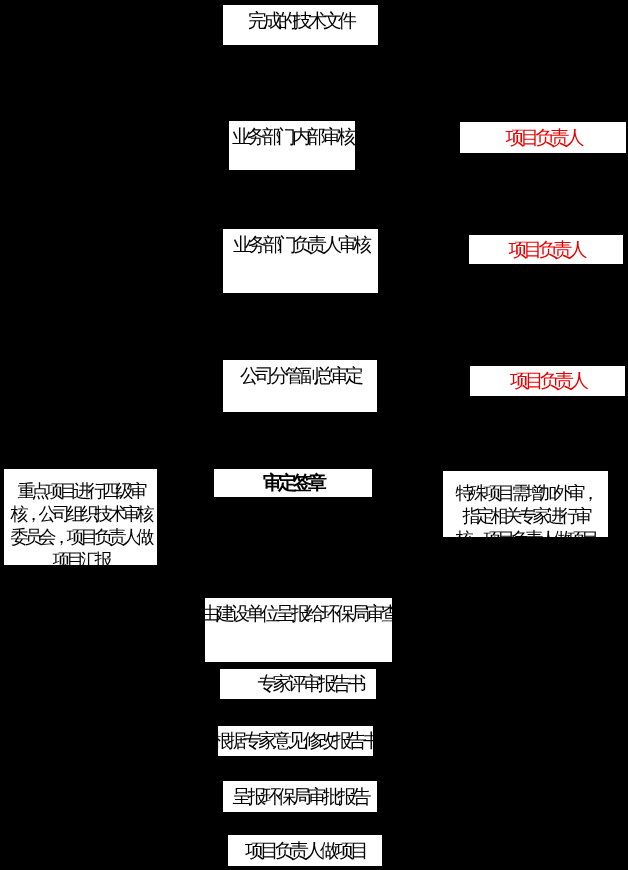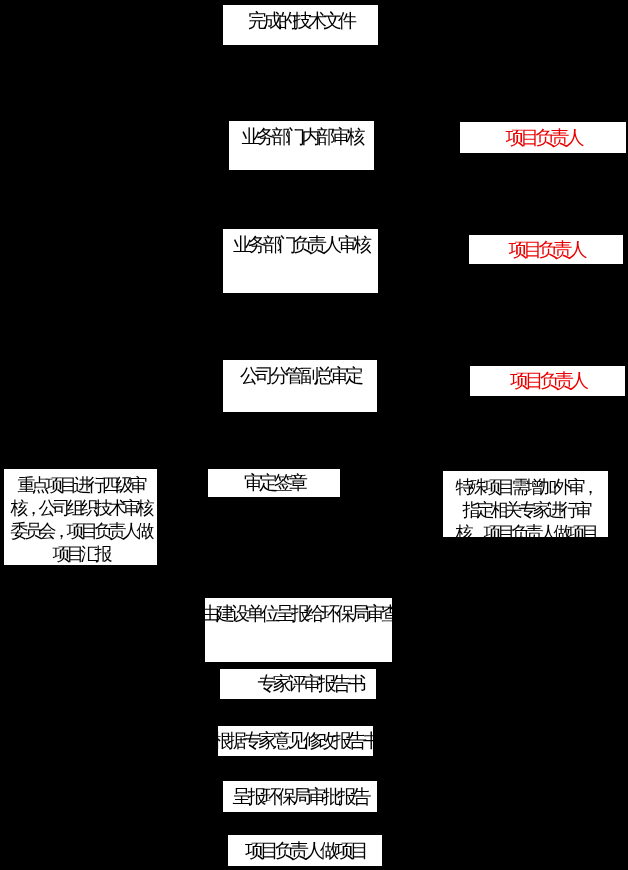--- a/index.html
+++ b/index.html
@@ -40,48 +40,48 @@
   .note {
     position: absolute;
     background: #ffffff;
     color: #000000;
     font-size: 18px;
     line-height: 23px;
     letter-spacing: -4px;
     text-align: center;
     white-space: pre-line;
     box-sizing: border-box;
-    padding-top: 4px;
+    padding-top: 10px;
   }
 </style>
 </head>
 <body>
 
 <div class="canvas">
 
   <div class="node" style="left:223px; top:5px; width:155px; height:40px;">完成的技术文件</div>
 
-  <div class="node" style="left:229px; top:121px; width:145px; height:49px;text-align:center;">业务部门内部审核</div>
+  <div class="node" style="left:229px; top:121px; width:126px; height:49px;text-align:center;">业务部门内部审核</div>
 
   <div class="node node--vcenter node--red" style="left:460px; top:122px; width:166px; height:31px;">项目负责人</div>
 
   <div class="node" style="left:223px; top:229px; width:155px; height:64px;">业务部门负责人审核</div>
 
   <div class="node node--vcenter node--red" style="left:469px; top:235px; width:154px; height:29px;">项目负责人</div>
 
   <div class="node" style="left:223px; top:360px; width:154px; height:52px;">公司分管副总审定</div>
 
   <div class="node node--vcenter node--red" style="left:470px; top:366px; width:155px; height:30px;">项目负责人</div>
 
   <div class="note" style="left:4px; top:469px; width:153px; height:96px;">重点项目进行四级审
 核，公司组织技术审核
 委员会，项目负责人做
 项目汇报</div>
 
-  <div class="node node--vcenter" style="left:208px; top:469px; width:132px; height:28px;">审定签章</div>
+  <div class="node node--vcenter" style="left:214px; top:469px; width:158px; height:28px;font-weight:bold;">审定签章</div>
 
   <div class="note" style="left:443px; top:471px; width:165px; height:66px;">特殊项目需增加外审，
 指定相关专家进行审
 核，项目负责人做项目
 汇报</div>
 
   <div class="node" style="left:205px; top:598px; width:187px; height:64px;">由建设单位呈报给环保局审查</div>
 
   <div class="node node--vcenter" style="left:220px; top:669px; width:156px; height:30px;padding-left:24px;">专家评审报告书</div>
 

